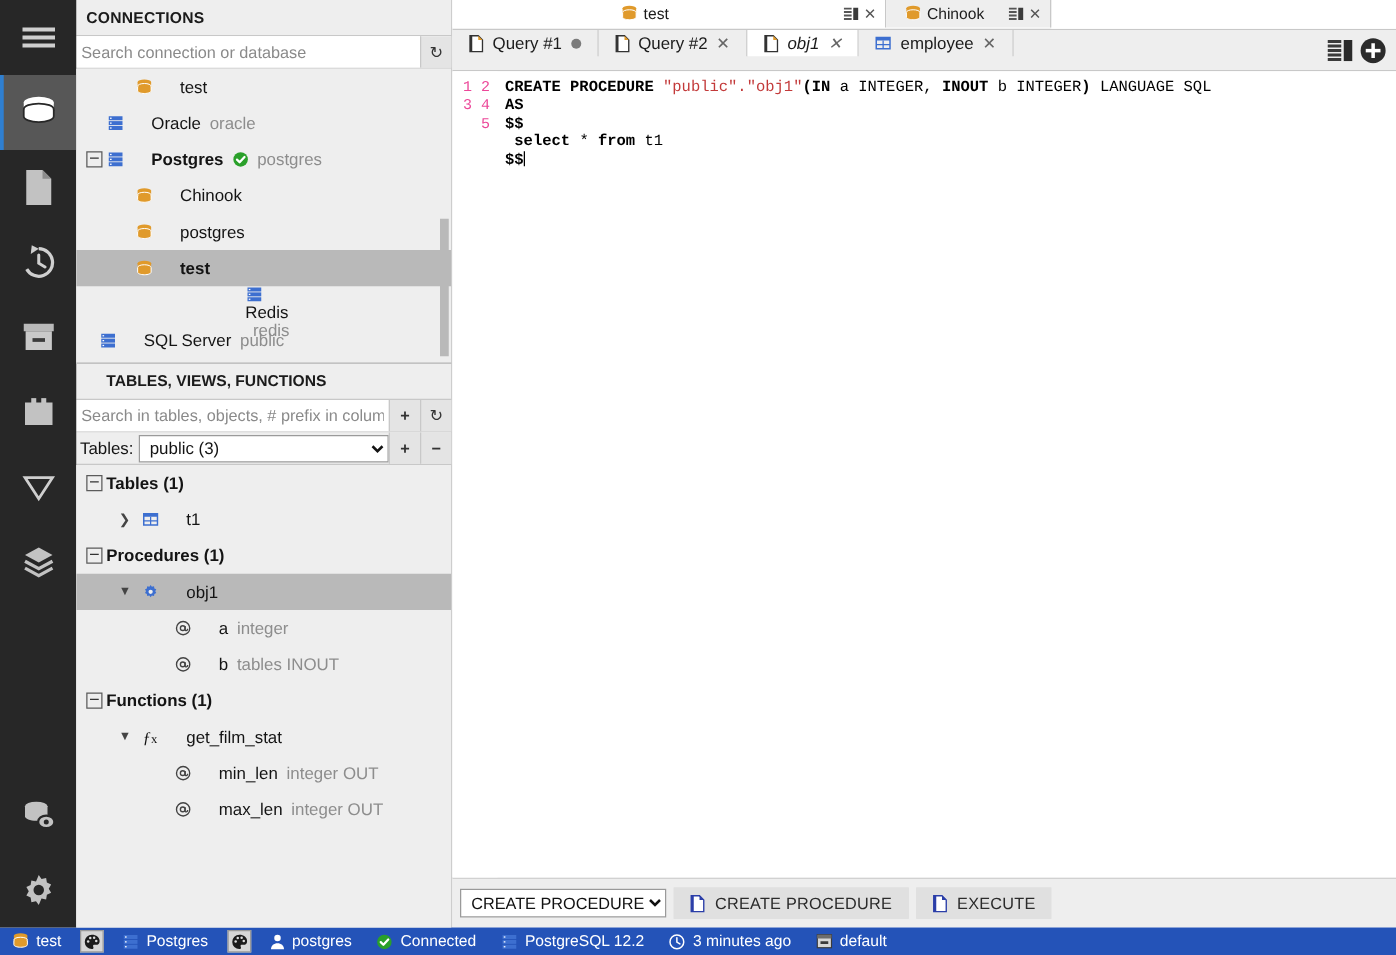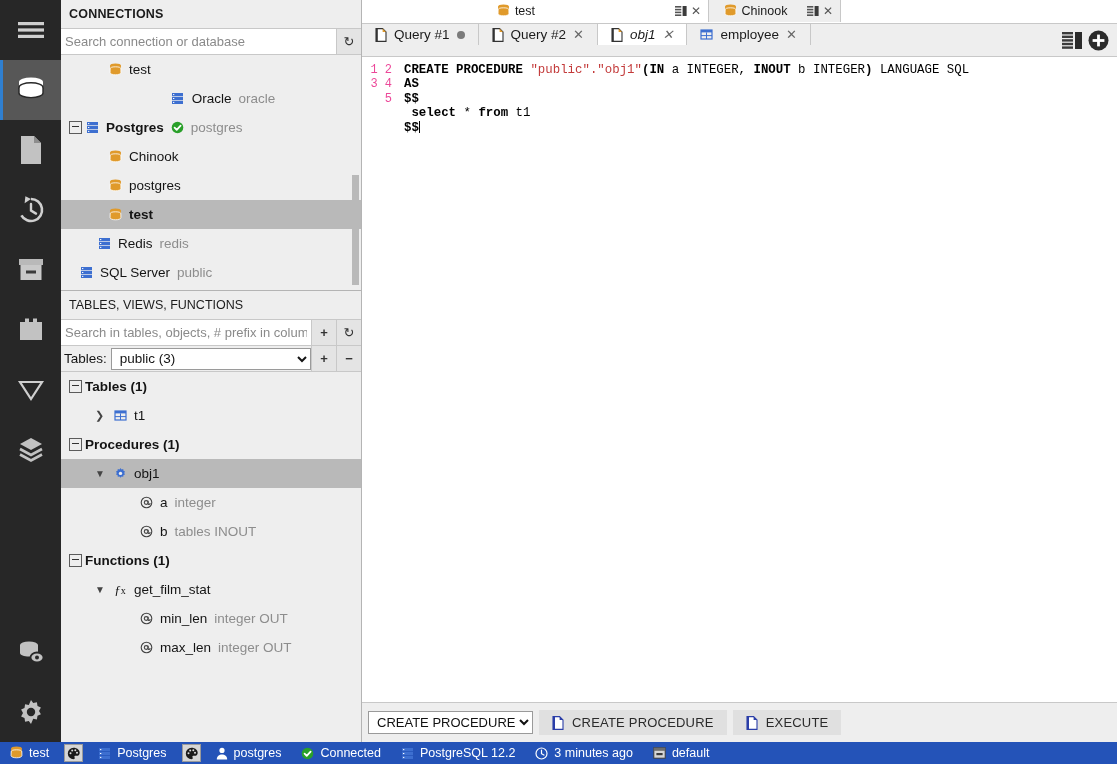--- a/index.html
+++ b/index.html
@@ -33,27 +33,27 @@
   }
   .search-row input::placeholder{color:#8a8a8a;}
   .sq-btn{
     width:24px;height:25px;flex:none;background:#e4e4e4;border-left:1px solid #c8c8c8;
     display:flex;align-items:center;justify-content:center;font-size:13px;color:#333;
   }
   .conn-tree{position:relative;height:235px;background:#eeeeee;overflow:hidden;border-bottom:1px solid #b4b4b4;}
   .tree-row{height:29px;display:flex;align-items:center;padding-left:6px;white-space:nowrap;}
   .tree-row.sel{background:#b9b9b9;}
   .tree-row .expander{width:16px;flex:none;display:flex;align-items:center;justify-content:center;color:#333;}
-  .ico{width:18px;flex:none;display:flex;align-items:center;justify-content:center;margin-right:5px;}
+  .ico{width:18px;flex:none;display:flex;align-items:center;justify-content:center;margin-right:20px;}
   .lbl{font-size:13.5px;color:#141414;}
   .lbl.b{font-weight:bold;}
   .sub{font-size:13.5px;color:#8d8d8d;margin-left:7px;}
   .vscroll{position:absolute;right:2px;width:7px;background:#b9b9b9;border-radius:0;}
 
-  .meta-head{height:28px;line-height:28px;padding-left:8px;font-weight:normal;font-size:12.5px;background:#eeeeee;border-bottom:1px solid #c8c8c8;}
+  .meta-head{height:28px;line-height:28px;padding-left:24px;font-weight:bold;font-size:12.5px;background:#eeeeee;border-bottom:1px solid #c8c8c8;}
   .schema-row{display:flex;height:25px;border-bottom:1px solid #c8c8c8;background:#eeeeee;align-items:center;}
   .schema-lab{padding:0 4px 0 3px;font-size:13.5px;color:#141414;}
   .schema-sel{
     flex:1;min-width:0;height:22px;margin:0;border:1px solid #9a9a9a;background:#fff;
     font-family:"Liberation Sans", sans-serif;font-size:13.5px;color:#141414;padding-left:4px;
   }
   .meta-tree{flex:1;background:#eeeeee;overflow:hidden;position:relative;}
   .meta-row{height:29px;display:flex;align-items:center;white-space:nowrap;}
   .meta-row.sel{background:#b9b9b9;}
   .box-toggle{width:11px;height:11px;border:1px solid #5b5b5b;background:#eee;display:inline-block;position:relative;}
@@ -213,21 +213,21 @@
             <span class="ico">
               <svg width="13" height="14" viewBox="0 0 13 14">
                 <ellipse cx="6.5" cy="2.6" rx="5.4" ry="2.1" fill="#e09a2b"></ellipse>
          <path d="M1.1 2.6v3.3c0 1.15 2.4 2.1 5.4 2.1s5.4-.95 5.4-2.1V2.6" fill="#e09a2b"></path>
          <ellipse cx="6.5" cy="5.9" rx="5.4" ry="2.1" fill="#e09a2b" stroke="#fff" stroke-width=".8"></ellipse>
          <path d="M1.1 6.4v3.3c0 1.15 2.4 2.1 5.4 2.1s5.4-.95 5.4-2.1V6.4" fill="#e09a2b" stroke="#fff" stroke-width=".8"></path>
               </svg>
             </span>
             <span class="lbl">test</span>
           </div>
-          <div class="tree-row" style="padding-left: 6px; justify-content: center;">
+          <div class="tree-row" style="padding-left: 6px;">
             <span class="expander"></span>
             <span class="ico">
               <svg width="13" height="13" viewBox="0 0 13 13">
                 <rect x="1" y="1" width="11" height="3.2" fill="#3d6fd0"></rect>
          <rect x="1" y="4.9" width="11" height="3.2" fill="#3d6fd0"></rect>
          <rect x="1" y="8.8" width="11" height="3.2" fill="#3d6fd0"></rect>
          <rect x="2" y="2.1" width="1.3" height="1" fill="#fff"></rect>
          <rect x="2" y="6" width="1.3" height="1" fill="#fff"></rect>
          <rect x="2" y="9.9" width="1.3" height="1" fill="#fff"></rect>
               </svg>
@@ -287,21 +287,21 @@
             <span class="ico">
               <svg width="13" height="14" viewBox="0 0 13 14">
                 <ellipse cx="6.5" cy="2.6" rx="5.4" ry="2.1" fill="#e09a2b"></ellipse>
          <path d="M1.1 2.6v3.3c0 1.15 2.4 2.1 5.4 2.1s5.4-.95 5.4-2.1V2.6" fill="#e09a2b"></path>
          <ellipse cx="6.5" cy="5.9" rx="5.4" ry="2.1" fill="#e09a2b" stroke="#fff" stroke-width=".8"></ellipse>
          <path d="M1.1 6.4v3.3c0 1.15 2.4 2.1 5.4 2.1s5.4-.95 5.4-2.1V6.4" fill="#e09a2b" stroke="#fff" stroke-width=".8"></path>
               </svg>
             </span>
             <span class="lbl b">test</span>
           </div>
-          <div class="tree-row" style="padding-left: 18px;">
+          <div class="tree-row" style="padding-left: 5px; flex-direction: column;">
             <span class="expander"></span>
             <span class="ico">
               <svg width="13" height="13" viewBox="0 0 13 13">
                 <rect x="1" y="1" width="11" height="3.2" fill="#3d6fd0"></rect>
          <rect x="1" y="4.9" width="11" height="3.2" fill="#3d6fd0"></rect>
          <rect x="1" y="8.8" width="11" height="3.2" fill="#3d6fd0"></rect>
          <rect x="2" y="2.1" width="1.3" height="1" fill="#fff"></rect>
          <rect x="2" y="6" width="1.3" height="1" fill="#fff"></rect>
          <rect x="2" y="9.9" width="1.3" height="1" fill="#fff"></rect>
               </svg>

